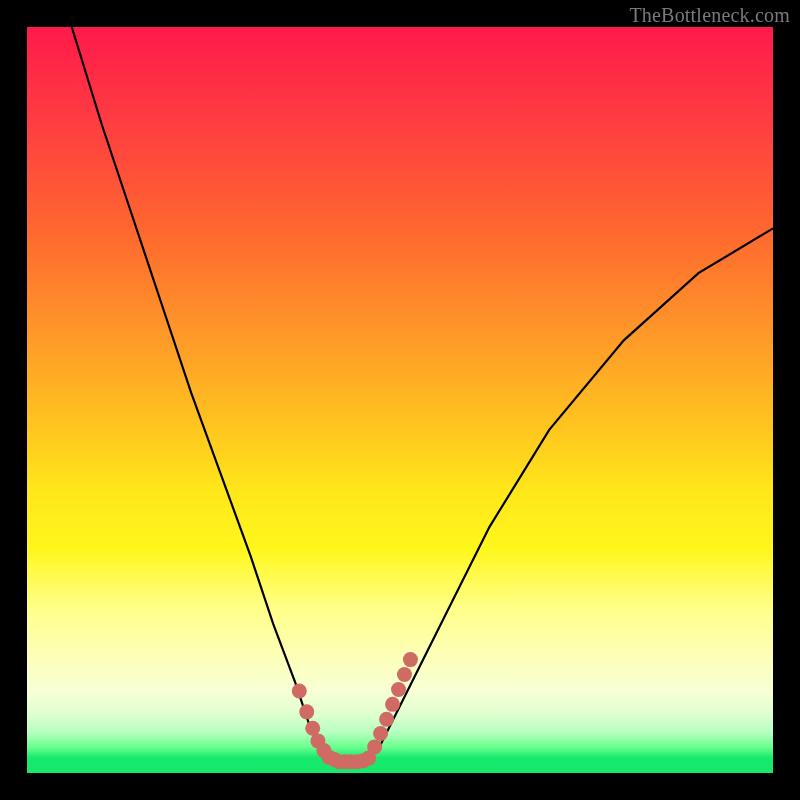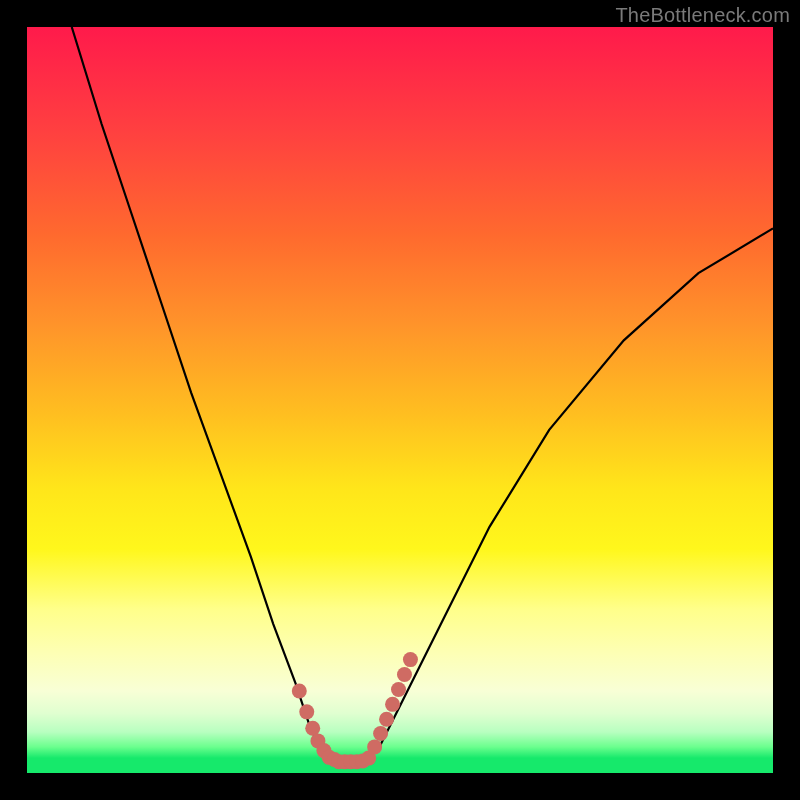--- a/index.html
+++ b/index.html
@@ -47,20 +47,21 @@
   }
   .watermark {
     position: absolute;
     top: 4px;
     right: 10px;
     color: #7a7a7a;
     font-size: 20px;
     font-weight: 500;
     letter-spacing: 0.2px;
     user-select: none;
+    font-family: Liberation Serif, serif;
   }
   svg.curve {
     position: absolute;
     top: 0;
     left: 0;
     width: 746px;
     height: 746px;
     overflow: visible;
   }
 </style>

